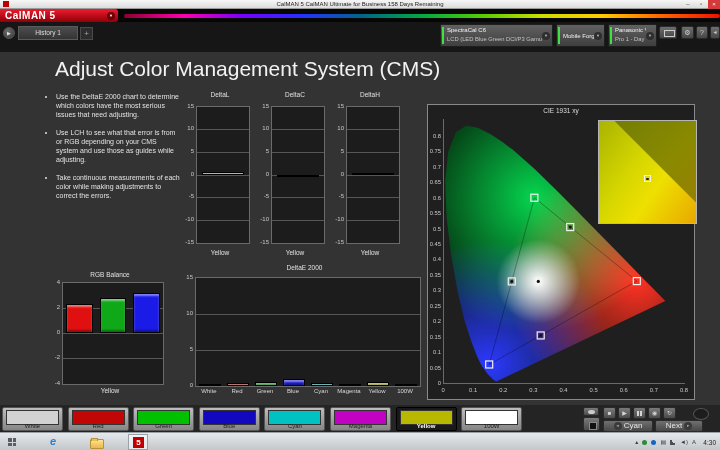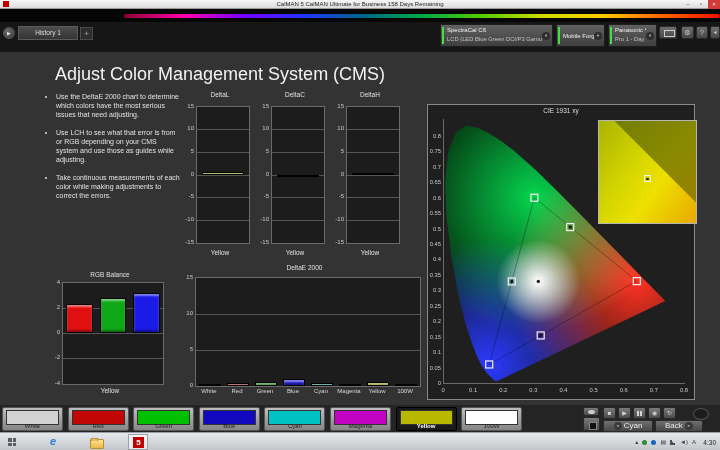--- a/index.html
+++ b/index.html
@@ -50,21 +50,21 @@
   #dd-meter{left:440px;width:113px;} #dd-source{left:556px;width:49px;} #dd-display{left:608px;width:49px;}
   #dd-source .dd-name{top:8px;}
   .toolbtn{position:absolute;top:4px;height:13px;background:linear-gradient(#6e6e6e,#464646);
     border:1px solid #2a2a2a;box-sizing:border-box;border-radius:2px;color:#ccc;
     font-size:7px;text-align:center;line-height:11px;}
   #tb-display{left:659px;width:18px;}
   #tb-display .mon{position:absolute;left:4px;top:3px;width:9px;height:5px;border:1px solid #ccc;}
   #tb-gear{left:681px;width:13px;} #tb-help{left:696px;width:12px;} #tb-collapse{left:710px;width:10px;font-size:5px;}
 
   
-  #page-title{position:absolute;left:55px;top:64px;font-size:18px;color:#f2f2f2;}
+  #page-title{position:absolute;left:55px;top:57px;font-size:21px;color:#f2f2f2;}
   #bullets{position:absolute;left:46px;top:92px;width:124px;margin:0;padding:0 0 0 10px;}
   #bullets li{font-size:7px;line-height:9px;color:#e2e2e2;margin-bottom:9px;}
 
   
   .chart{position:absolute;}
   .chart .chart-title{position:absolute;top:0;left:0;right:0;text-align:center;font-size:6.5px;color:#e0e0e0;}
   .chart .plot{position:absolute;background:#1c1c1c;border:1px solid #6a6a6a;box-sizing:border-box;overflow:hidden;}
   .chart .xlabel{position:absolute;left:0;right:0;bottom:1px;text-align:center;font-size:6.5px;color:#e0e0e0;}
   .gridline{position:absolute;left:0;right:0;height:1px;background:#565656;}
   .ytick{position:absolute;width:14px;text-align:right;font-size:6px;color:#c8c8c8;}
@@ -158,20 +158,24 @@
 
   <div id="titlebar">
     <span class="app-ico"></span>
     <span class="wtitle">CalMAN 5 CalMAN Ultimate for Business 158 Days Remaining</span>
     <span class="winbtn" id="btn-min">–</span>
     <span class="winbtn" id="btn-max">▫</span>
     <span class="winbtn" id="btn-close">×</span>
   </div>
 
   <div id="brandbar">
+    <div id="logo">
+      <span class="logo-text">CalMAN 5</span>
+      <span class="logo-dd">▼</span>
+    </div>
     <div id="spectrum"></div>
   </div>
 
   <div id="tabstrip">
     <div id="play-session">▶</div>
     <div id="tab-history">History 1</div>
     <div id="tab-add">+</div>
 
     <div class="dd" id="dd-meter">
       <span class="dd-name">SpectraCal C6</span>
@@ -432,21 +436,21 @@
     <div class="tbtn t-small" id="t-play"><span>▶</span></div>
     <div class="tbtn t-small" id="t-pause"><span class="pb"></span><span class="pb"></span></div>
     <div class="tbtn t-small" id="t-record"><span>◉</span></div>
     <div class="tbtn t-small" id="t-refresh"><span>↻</span></div>
     <div id="t-led"></div>
     <div class="navbtn" id="btn-back">
       <span class="chev">◄</span>
       <span>Cyan</span>
     </div>
     <div class="navbtn" id="btn-next">
-      <span>Back</span>
+      <span>Next</span>
       <span class="chev">►</span>
     </div>
   </div>
 
   <div id="taskbar">
     <div id="start-btn">
         <span></span>
         <span></span>
         <span></span>
         <span></span>

